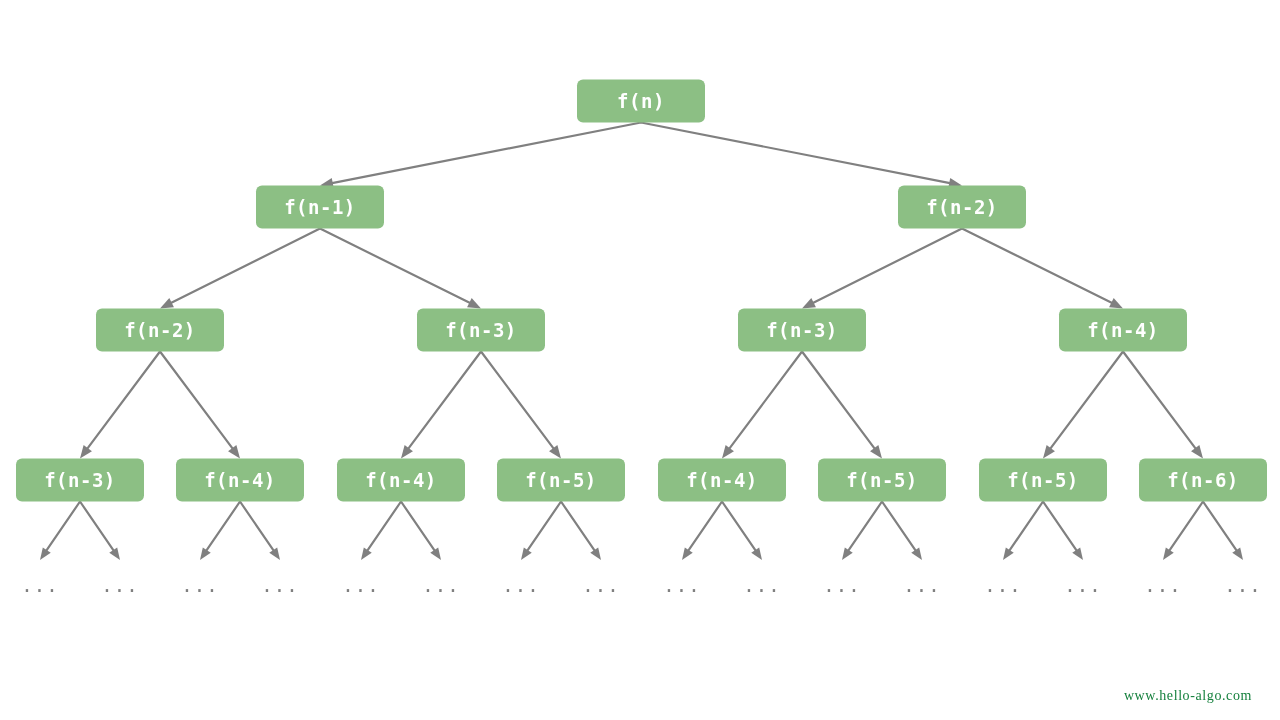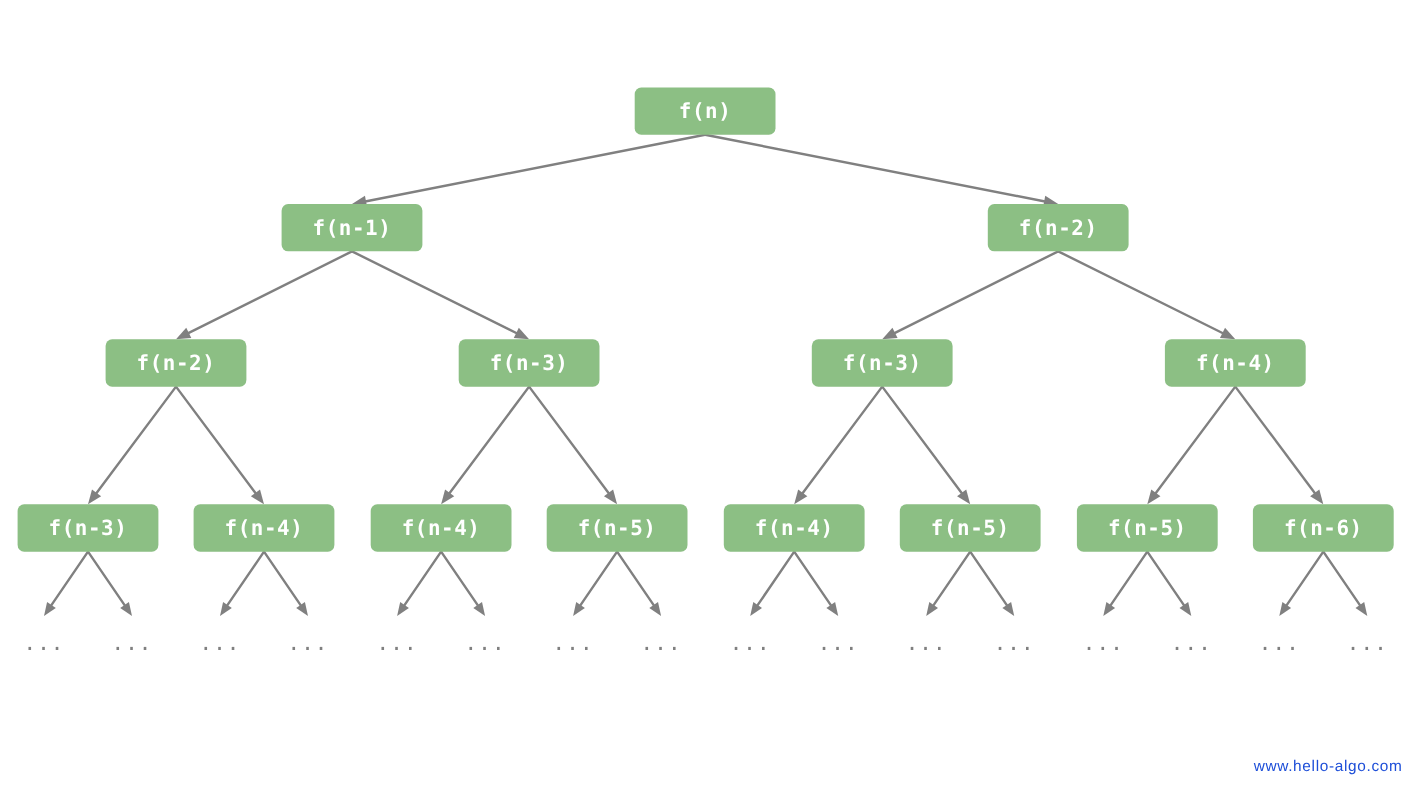--- a/index.html
+++ b/index.html
@@ -46,24 +46,24 @@
   .ellipsis-text {
     fill: #808080;
     font-family: "DejaVu Sans Mono", "Liberation Mono", monospace;
     font-size: 19px;
     text-anchor: middle;
     dominant-baseline: middle;
     letter-spacing: 1px;
   }
   .watermark {
     position: absolute;
-    right: 5px;
+    right: 28px;
     bottom: 16px;
-    color: #1d4ed8;
-    font-family: Liberation Sans, sans-serif;
+    color: #15803d;
+    font-family: Liberation Serif, serif;
     font-size: 14px;
     letter-spacing: 0.6px;
     white-space: nowrap;
   }
 </style>
 </head>
 <body>
 
 <div id="canvas">
   <svg class="tree" id="tree-svg" viewBox="0 0 1280 720" xmlns="http://www.w3.org/2000/svg">

